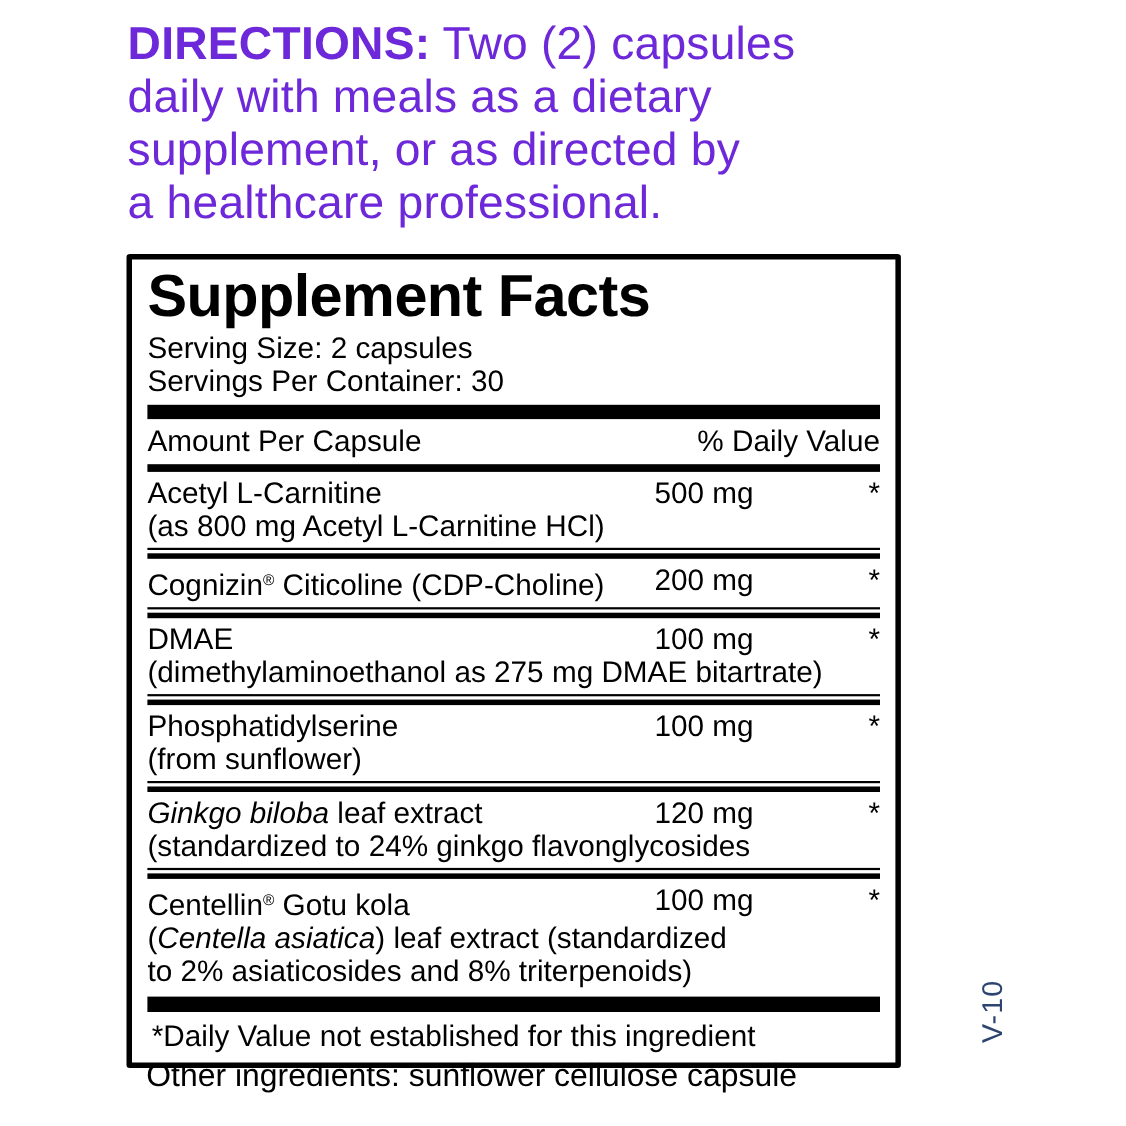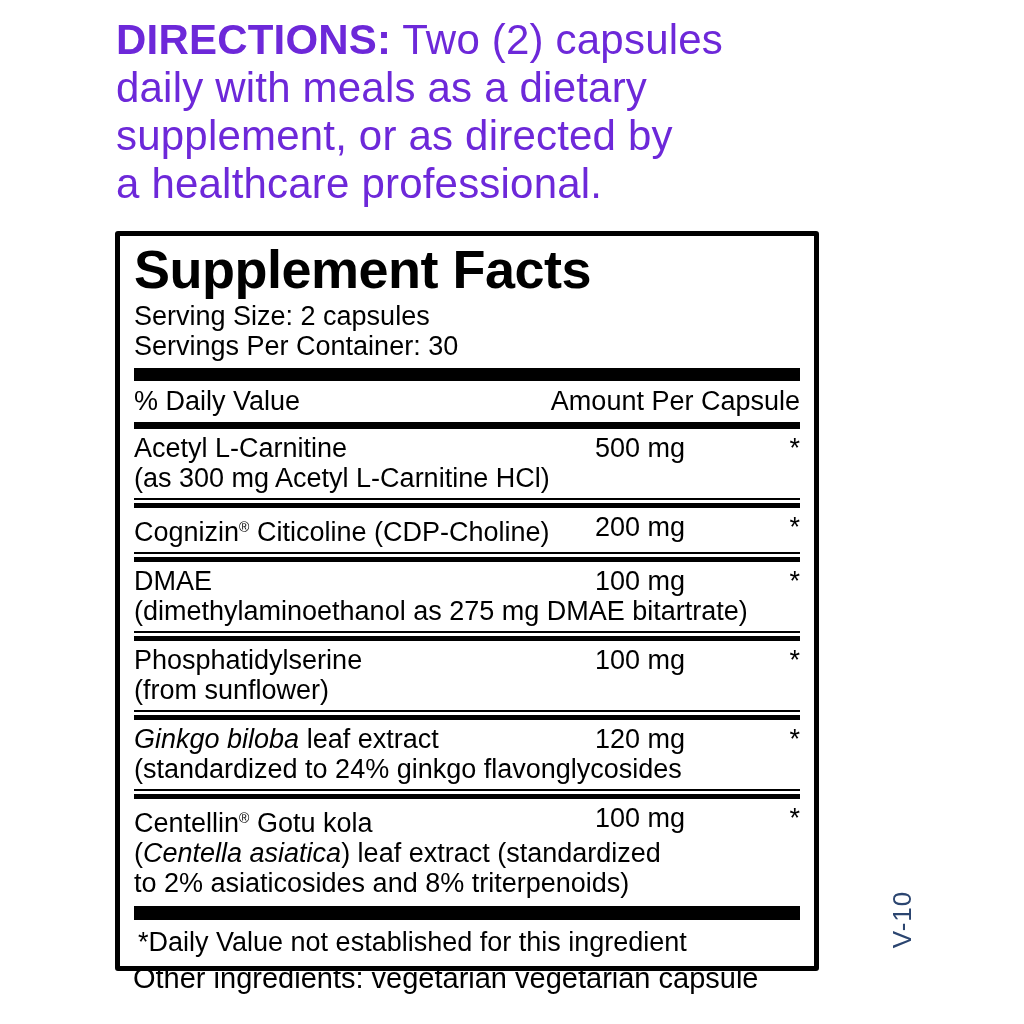--- a/index.html
+++ b/index.html
@@ -56,32 +56,32 @@
   </div>
 
   <div class="panel">
     <div class="sf-title">Supplement Facts</div>
     <div class="serving">Serving Size: 2 capsules</div>
     <div class="serving">Servings Per Container: 30</div>
 
     <div class="bar bar-top"></div>
 
     <div class="hdr-row">
+      <span>Amount Per Capsule</span>
       <span>% Daily Value</span>
-      <span>Amount Per Capsule</span>
     </div>
     <div class="bar bar-hdr"></div>
 
     <div class="row">
       <div class="row-main">
         <span class="nm">Acetyl L-Carnitine</span>
         <span class="amt">500 mg</span>
         <span class="dvv">*</span>
       </div>
-      <div class="row-detail">(as 300 mg Acetyl L-Carnitine HCl)</div>
+      <div class="row-detail">(as 800 mg Acetyl L-Carnitine HCl)</div>
     </div>
     <div class="sep"></div>
 
     <div class="row">
       <div class="row-main">
         <span class="nm"><span>Cognizin</span><span class="reg">®</span><span> Citicoline (CDP-Choline)</span></span>
         <span class="amt">200 mg</span>
         <span class="dvv">*</span>
       </div>
     </div>
@@ -124,16 +124,16 @@
         <span class="dvv">*</span>
       </div>
       <div class="row-detail"><span>(</span><span class="it">Centella asiatica</span><span>) leaf extract (standardized</span></div>
       <div class="row-detail">to 2% asiaticosides and 8% triterpenoids)</div>
     </div>
 
     <div class="bar bar-foot"></div>
     <div class="footnote">*Daily Value not established for this ingredient</div>
   </div>
 
-  <div class="other">Other ingredients: vegetarian vegetarian capsule</div>
+  <div class="other">Other ingredients: sunflower cellulose capsule</div>
   <div class="version">V-10</div>
 
 </div>
 
 </body></html>

